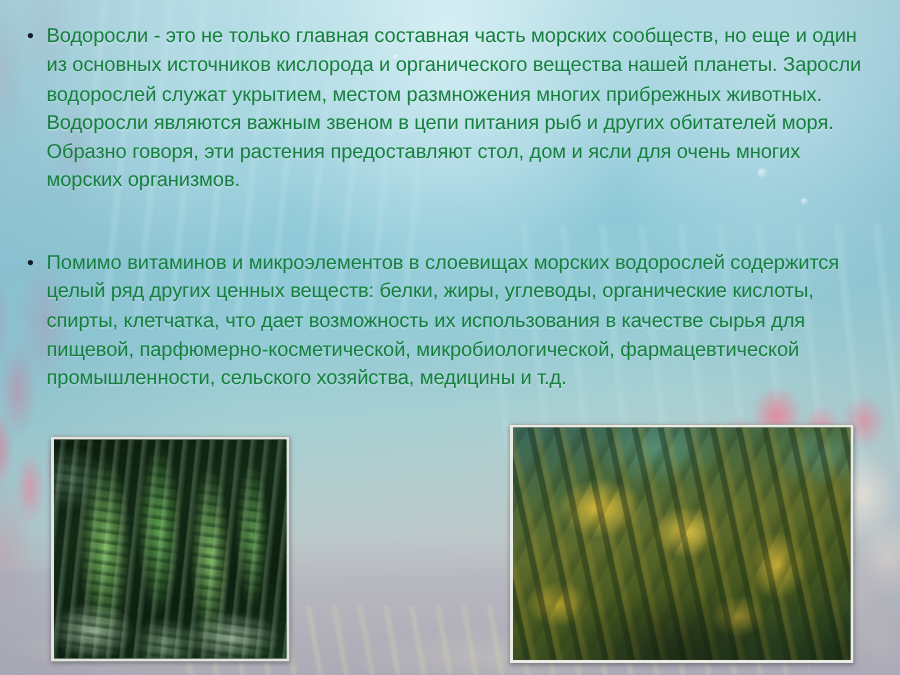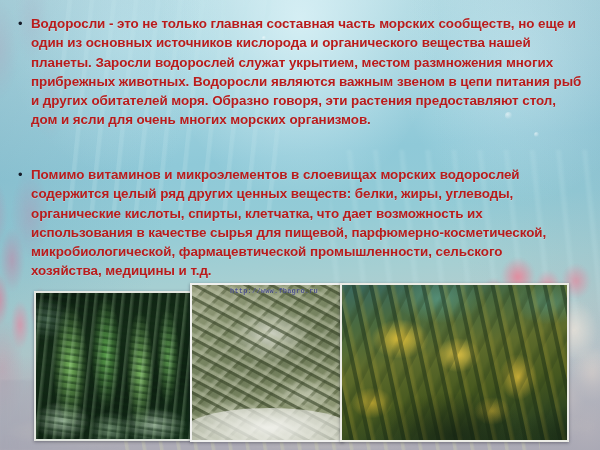--- a/index.html
+++ b/index.html
@@ -178,23 +178,23 @@
   .bullet-dot {
     width: 13px;
     flex: 0 0 13px;
     color: #151b28;
     font-size: 13px;
     line-height: 19.3px;
     text-align: left;
     margin-left: 5px;
   }
   .bullet-text {
-    color: #b91c1c;
+    color: #15803d;
     font-size: 13.4px;
-    font-weight: bold;
+    font-weight: normal;
     line-height: 19.3px;
     letter-spacing: -0.05px;
     text-shadow: 0 1px 0 rgba(255,255,255,0.22);
   }
   #para1 { left: 13px; top: 14px; width: 575px; }
   #para2 { left: 13px; top: 165px; width: 560px; }
   #para1 .bullet-text { width: 552px; }
   #para2 .bullet-text { width: 540px; }
 
   
@@ -364,26 +364,20 @@
     </div>
 
   </div>
 
   <div class="photo" id="photo1">
     <div class="inner"></div>
     <div class="ribs"></div>
     <div class="ribs2"></div>
   </div>
 
-  <div class="photo" id="photo2">
-    <div class="inner"></div>
-    <div class="strands"></div>
-    <div class="plate"></div>
-    <div class="watermark">http://www.fbagro.ru</div>
-  </div>
 
   <div class="photo" id="photo3">
     <div class="inner"></div>
     <div class="fronds"></div>
     <div class="shade"></div>
   </div>
 
 </div>
 
 </body></html>

